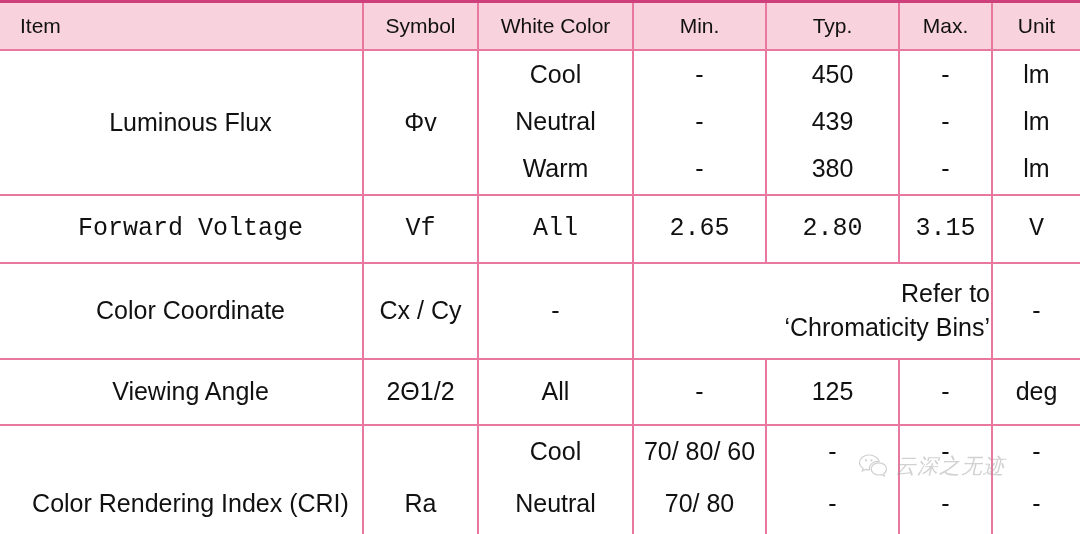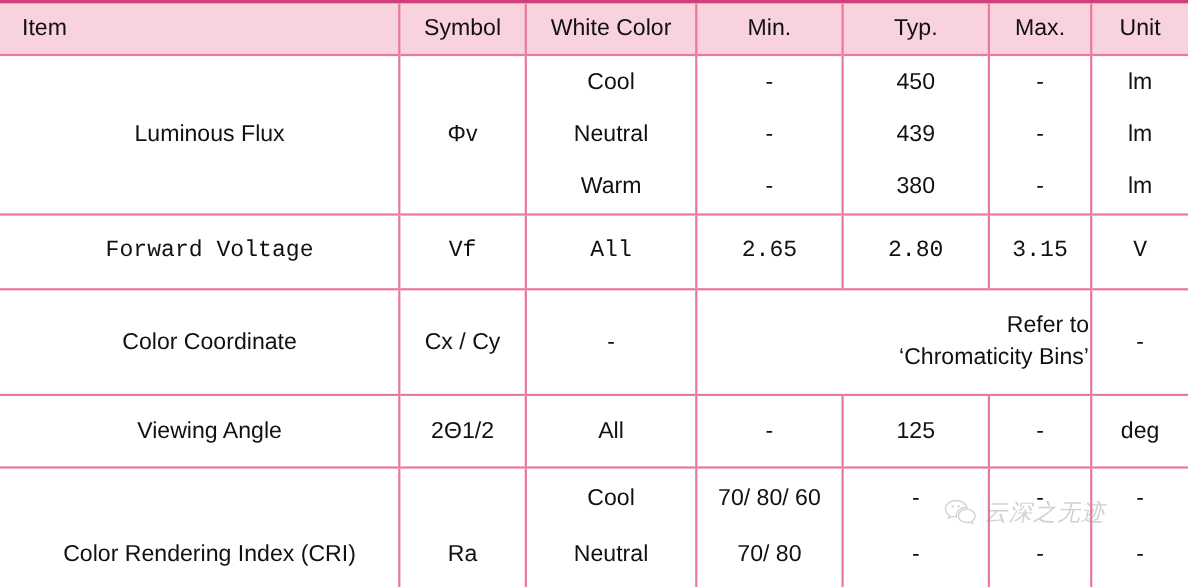--- a/index.html
+++ b/index.html
@@ -48,21 +48,21 @@
   thead th.th-item {
     text-align: left;
     padding-left: 20px;
     border-left: none;
   }
 
   
   tbody td {
     border-left: 2px solid #e8789f;
     border-top: 2px solid #e8789f;
-    font-size: 21px;
+    font-size: 25px;
     text-align: center;
     vertical-align: middle;
     background: #ffffff;
     box-sizing: border-box;
   }
   tbody td.col-first {
     border-left: none;
     text-align: center;
     padding-left: 20px;
   }

